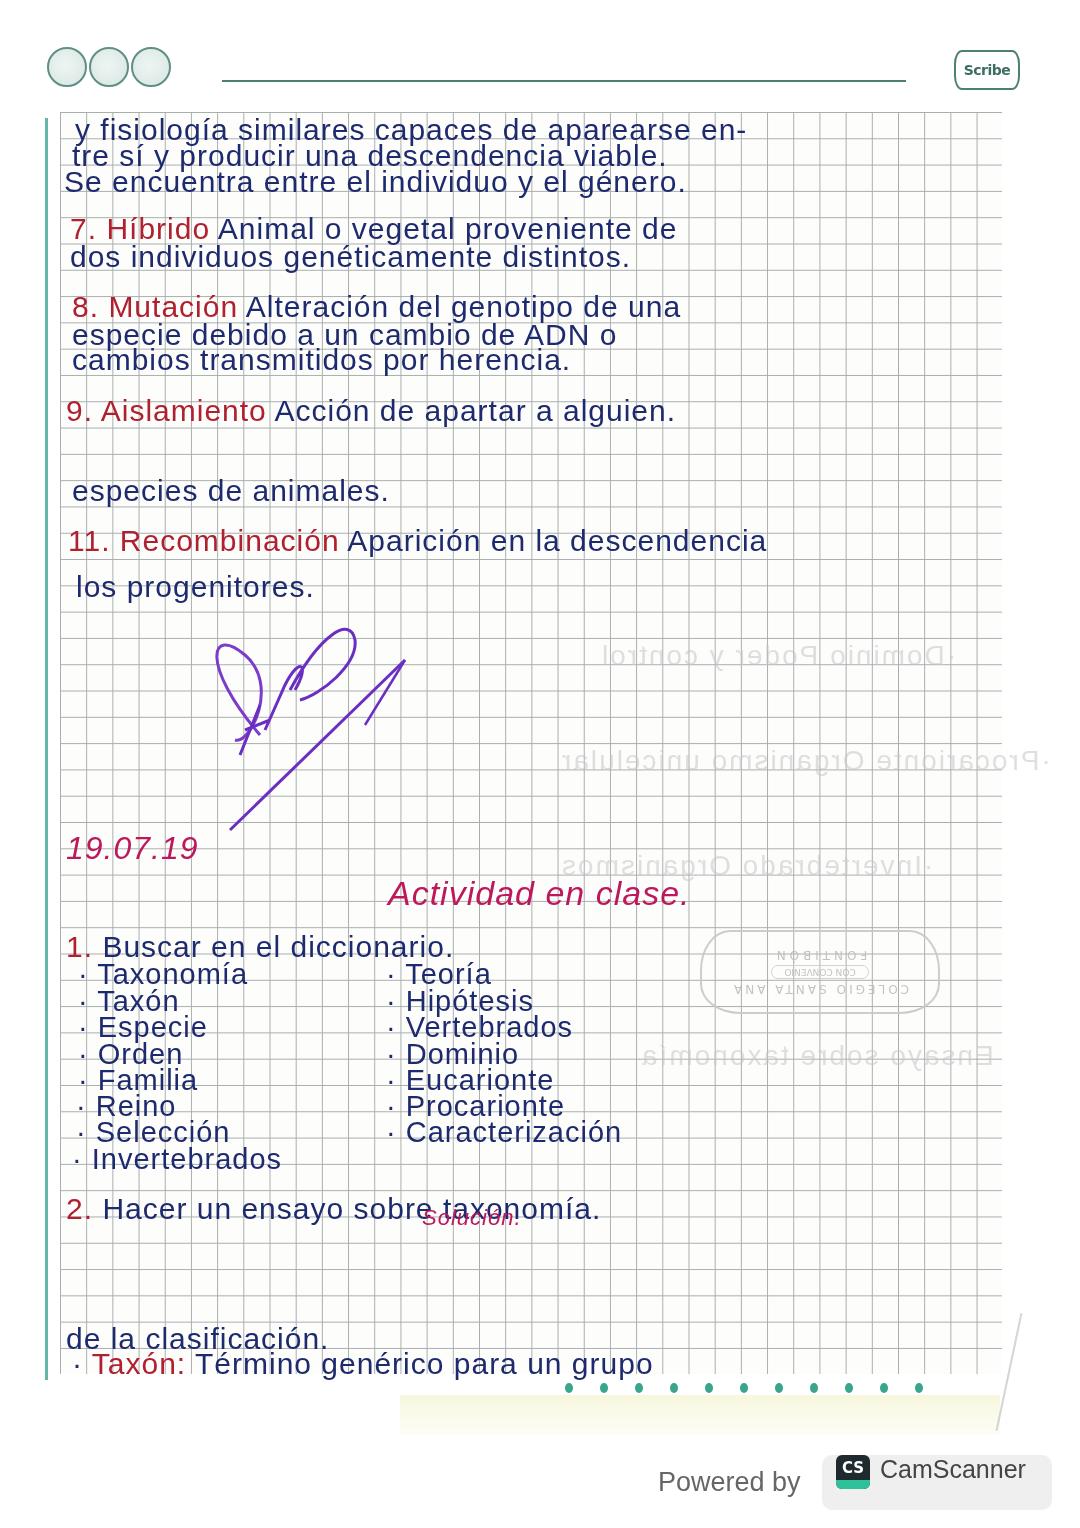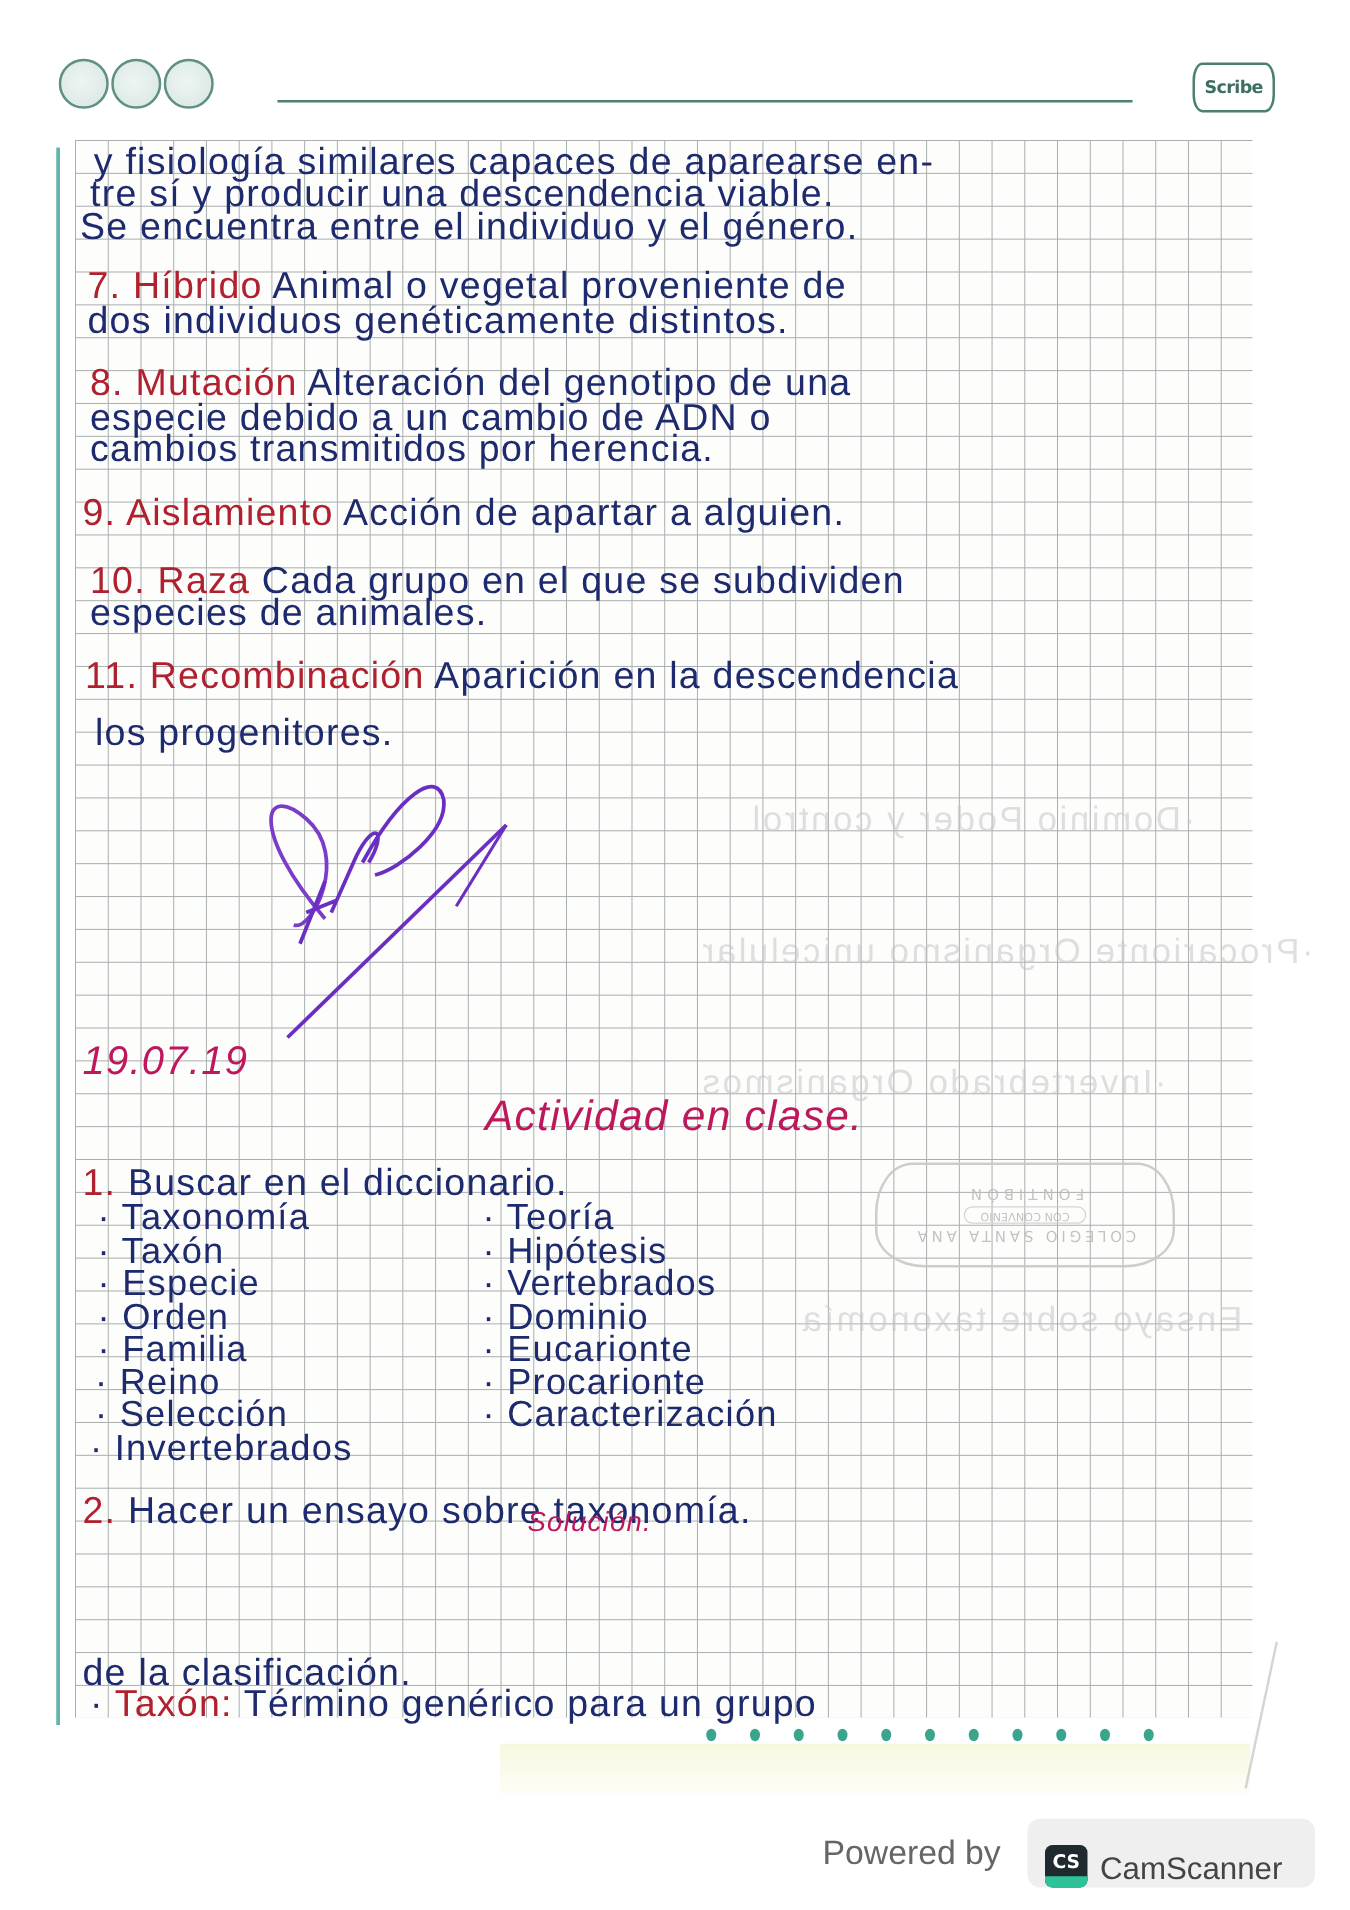--- a/index.html
+++ b/index.html
@@ -60,21 +60,21 @@
   .yellow-fade {
     position: absolute; left: 400px; top: 1395px; width: 600px; height: 40px;
     background: linear-gradient(to bottom, rgba(245,245,215,0.8), rgba(250,250,230,0.3));
   }
   .footer-powered {
     position: absolute; left: 658px; top: 1467px; font-family: "Liberation Sans", sans-serif;
     font-size: 27px; color: #666666;
   }
   .footer-badge {
     position: absolute; left: 822px; top: 1455px; width: 230px; height: 55px; border-radius: 10px;
-    background: #efefef; display: flex; align-items: flex-end;
+    background: #efefef; display: flex; align-items: flex-start;
   }
   .cs-logo {
     margin-left: 14px; width: 34px; height: 34px; border-radius: 6px; background: #1e2a2e;
     position: relative; overflow: hidden; display: flex; align-items: flex-start; justify-content: center;
   }
   .cs-logo span { color: #fff; font-family: "DejaVu Sans", sans-serif; font-weight: bold; font-size: 15px; margin-top: 4px; }
   .cs-logo::after { content: ""; position: absolute; left: 0; bottom: 0; width: 100%; height: 9px; background: #2fc29a; }
   .badge-text { margin-left: 10px; font-family: "Liberation Sans", sans-serif; font-size: 25px; color: #444; }
   .right-stroke { position: absolute; left: 1008px; top: 1312px; width: 2px; height: 120px; background: #b9b9b9; transform: rotate(12deg); opacity: 0.6; }
 </style>
@@ -127,25 +127,20 @@
   </div>
   <div class="line" style="left:72px; top:320px;">especie debido a un cambio de ADN o</div>
   <div class="line" style="left:72px; top:345px;">cambios transmitidos por herencia.</div>
 
   <div class="line" style="left:66px; top:396px;">
     <span class="red">9.</span>
     <span class="red">Aislamiento</span>
     <span>Acción de apartar a alguien.</span>
   </div>
 
-  <div class="line" style="left:72px; top:450px;">
-    <span class="red">10.</span>
-    <span class="red">Raza</span>
-    <span>Cada grupo en el que se subdividen</span>
-  </div>
   <div class="line" style="left:72px; top:476px;">especies de animales.</div>
 
   <div class="line" style="left:68px; top:526px;">
     <span class="red">11.</span>
     <span class="red">Recombinación</span>
     <span>Aparición en la descendencia</span>
   </div>
   <div class="line" style="left:76px; top:559px;margin-top:13px;">los progenitores.</div>
 
   <div class="line dark-red" style="left:66px; top:832px; font-size:32px;">19.07.19</div>

